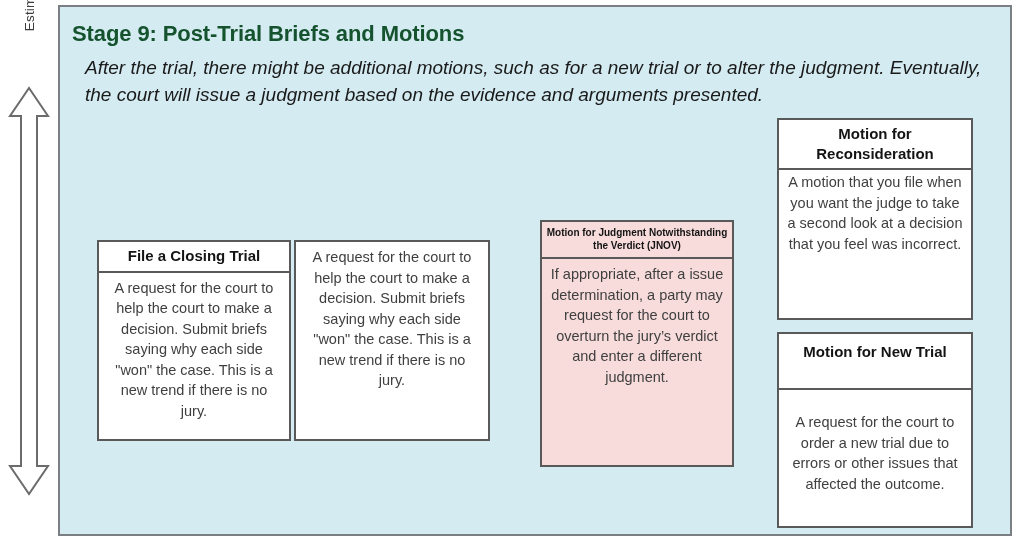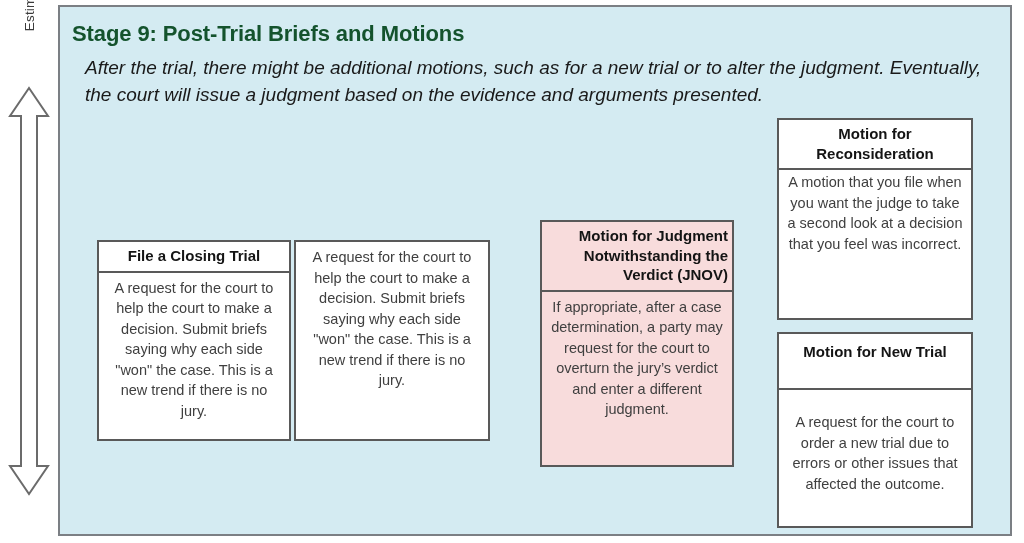--- a/index.html
+++ b/index.html
@@ -116,21 +116,21 @@
 
   .card.pink { background: #f8dcdc; }
   .card.pink .card-header { background: #f8dcdc; }
   .card.pink .card-body { background: #f8dcdc; }
 
   
   #card-closing-brief  { left: 37px;  top: 233px; width: 194px; height: 201px; }
   #card-response-brief { left: 234px; top: 233px; width: 196px; height: 201px; }
 
   #card-jnov { left: 480px; top: 213px; width: 194px; height: 247px; }
-  #card-jnov .card-header { font-size: 15px; text-align: right; }
+  #card-jnov .card-header { font-size: 10px; }
 
   #card-reconsideration { left: 717px; top: 111px; width: 196px; height: 202px; }
   #card-new-trial       { left: 717px; top: 325px; width: 196px; height: 196px; }
   #card-new-trial .card-header { height: 56px; padding-top: 8px; }
   #card-new-trial .card-body { padding-top: 22px; }
   #card-reconsideration .card-body { padding-top: 2px; }
 </style>
 </head>
 <body>
 
@@ -155,21 +155,21 @@
 
   <div class="card" id="card-response-brief">
     <div class="card-body">
       <span>A request for the court to help the court to make a decision. Submit briefs saying why each side "won" the case. This is a new trend if there is no jury.</span>
     </div>
   </div>
 
   <div class="card pink" id="card-jnov">
     <div class="card-header">Motion for Judgment Notwithstanding the Verdict (JNOV)</div>
     <div class="card-body">
-      <span>If appropriate, after a case determination, a party may request for the court to overturn the jury’s verdict and enter a different judgment.</span>
+      <span>If appropriate, after a issue determination, a party may request for the court to overturn the jury’s verdict and enter a different judgment.</span>
     </div>
   </div>
 
   <div class="card" id="card-reconsideration">
     <div class="card-header">Motion for Reconsideration</div>
     <div class="card-body">
       <span>A motion that you file when you want the judge to take a second look at a decision that you feel was incorrect.</span>
     </div>
   </div>
 

